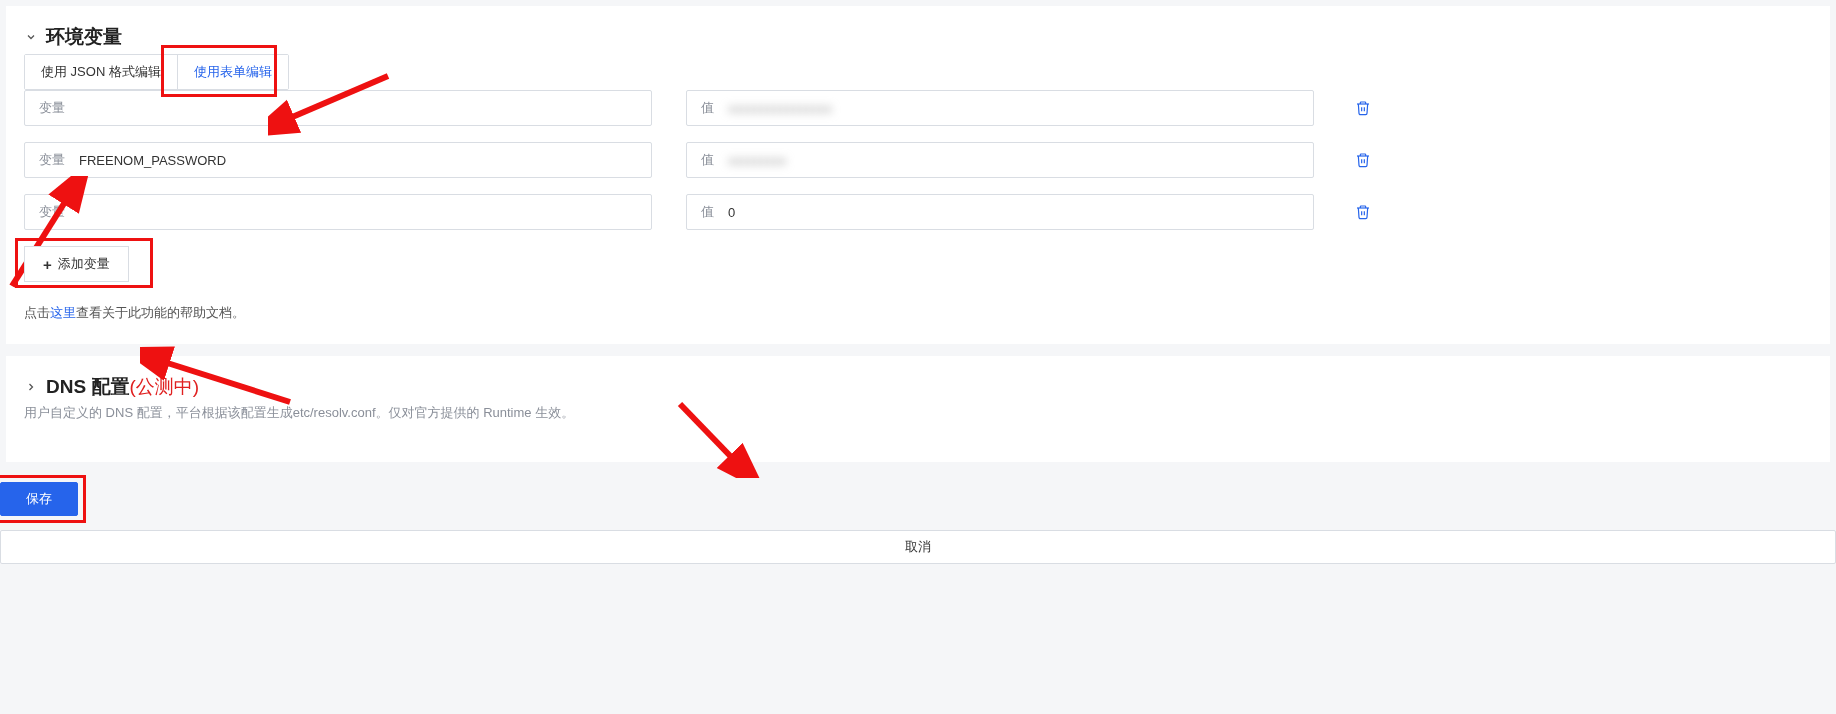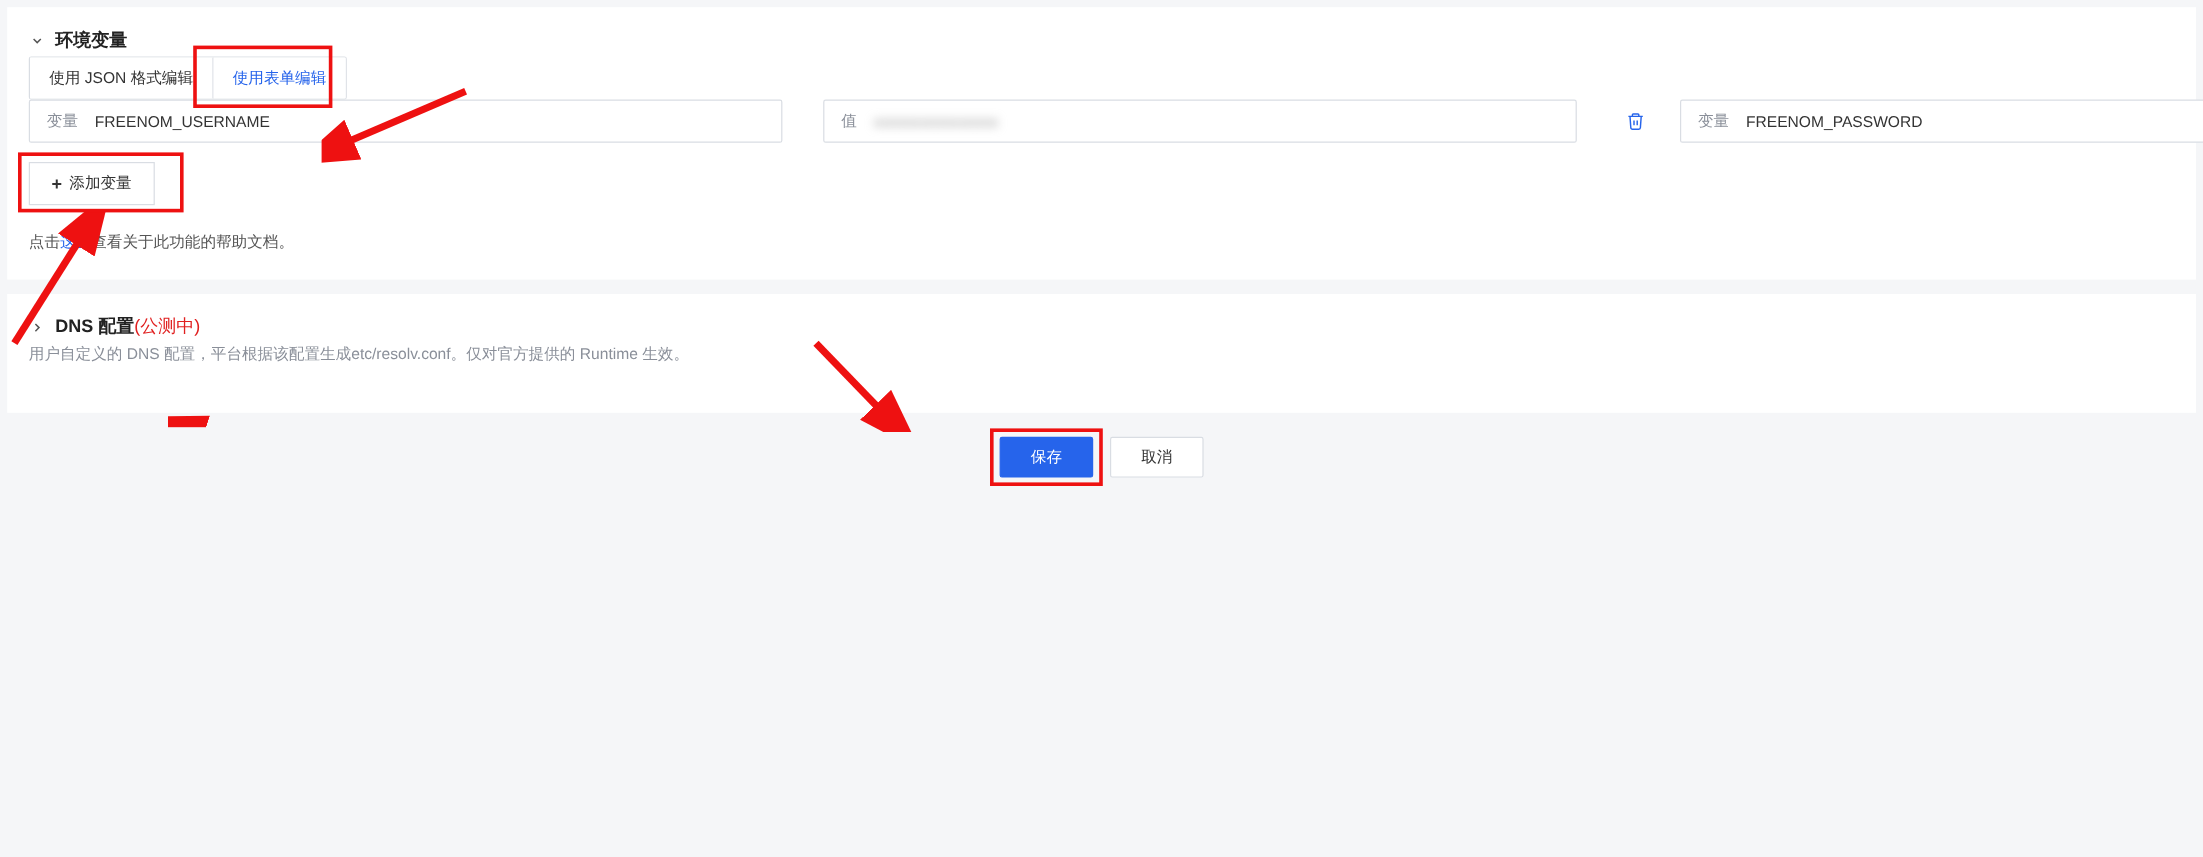--- a/index.html
+++ b/index.html
@@ -16,21 +16,21 @@
     padding: 18px 18px 22px 18px;
   }
   .panel-header {
     display: flex;
     align-items: center;
     gap: 8px;
     margin-bottom: 4px;
   }
   .panel-title {
     font-weight: 600;
-    font-size: 15px;
+    font-size: 19px;
     color: #222;
     text-align: center;
   }
   .panel-desc {
     color: #8a8f99;
     font-size: 13px;
     margin-bottom: 18px;
     margin-left: 0px;
   }
   .chevron {
@@ -59,21 +59,21 @@
   }
   .tab-btn:last-child { border-right: none; }
   .tab-btn.active {
     color: #2664eb;
   }
   .tab-highlight-box {
     position: absolute;
     border: 3px solid #e11;
     pointer-events: none;
   }
-  .var-rows { display: flex; flex-direction: row; gap: 28px; margin-bottom: 16px; }
+  .var-rows { display: flex; flex-direction: column; gap: 16px; margin-bottom: 16px; }
   .var-row {
     display: flex;
     gap: 34px;
     align-items: center;
   }
   .field {
     display: flex;
     align-items: center;
     border: 1px solid #d9dde3;
     border-radius: 2px;
@@ -133,20 +133,21 @@
   }
   .help-text a { color: #2664eb; text-decoration: none; }
   .dns-title-beta { color: #e02020; font-weight: 400; }
   .footer-actions {
     display: flex;
     gap: 14px;
     justify-content: center;
     padding: 8px 0 18px 0;
     background: #f5f6f8;
     position: relative;
+    flex-direction: column;
   }
   .btn {
     min-width: 78px;
     height: 34px;
     padding: 0 18px;
     font-size: 13px;
     cursor: pointer;
     border-radius: 2px;
   }
   .btn-primary {
@@ -197,21 +198,20 @@
           <path d="M0,0 L0,6 L9,3 z" fill="#e11"></path>
         </marker>
       </defs>
     <line x1="120" y1="10" x2="15" y2="55" stroke="#e11" stroke-width="6" marker-end="url(#ah1)"></line>
   </svg>
 
   <div class="var-rows">
     <div class="var-row">
       <div class="field var-field">
         <span class="field-label">变量</span>
-        <input class="field-input" value="FREENOM_USERNAME" style="">
       </div>
       <div class="field val-field">
         <span class="field-label">值</span>
         <input class="field-input blurred" value="xxxxxxxxxxxxxxxx" style="">
       </div>
       <span class="delete-icon">
         <svg viewBox="0 0 24 24" fill="none" stroke="currentColor" stroke-width="1.8">
             <path d="M3 6h18"></path>
             <path d="M8 6V4a1 1 0 0 1 1-1h6a1 1 0 0 1 1 1v2"></path>
             <path d="M19 6l-1 14a2 2 0 0 1-2 2H8a2 2 0 0 1-2-2L5 6"></path>

